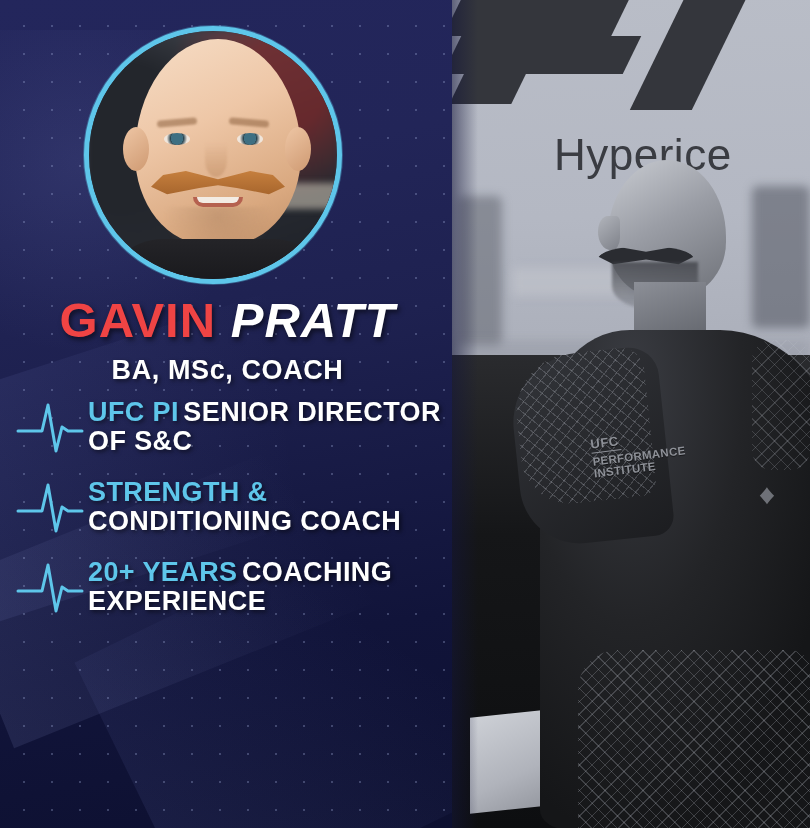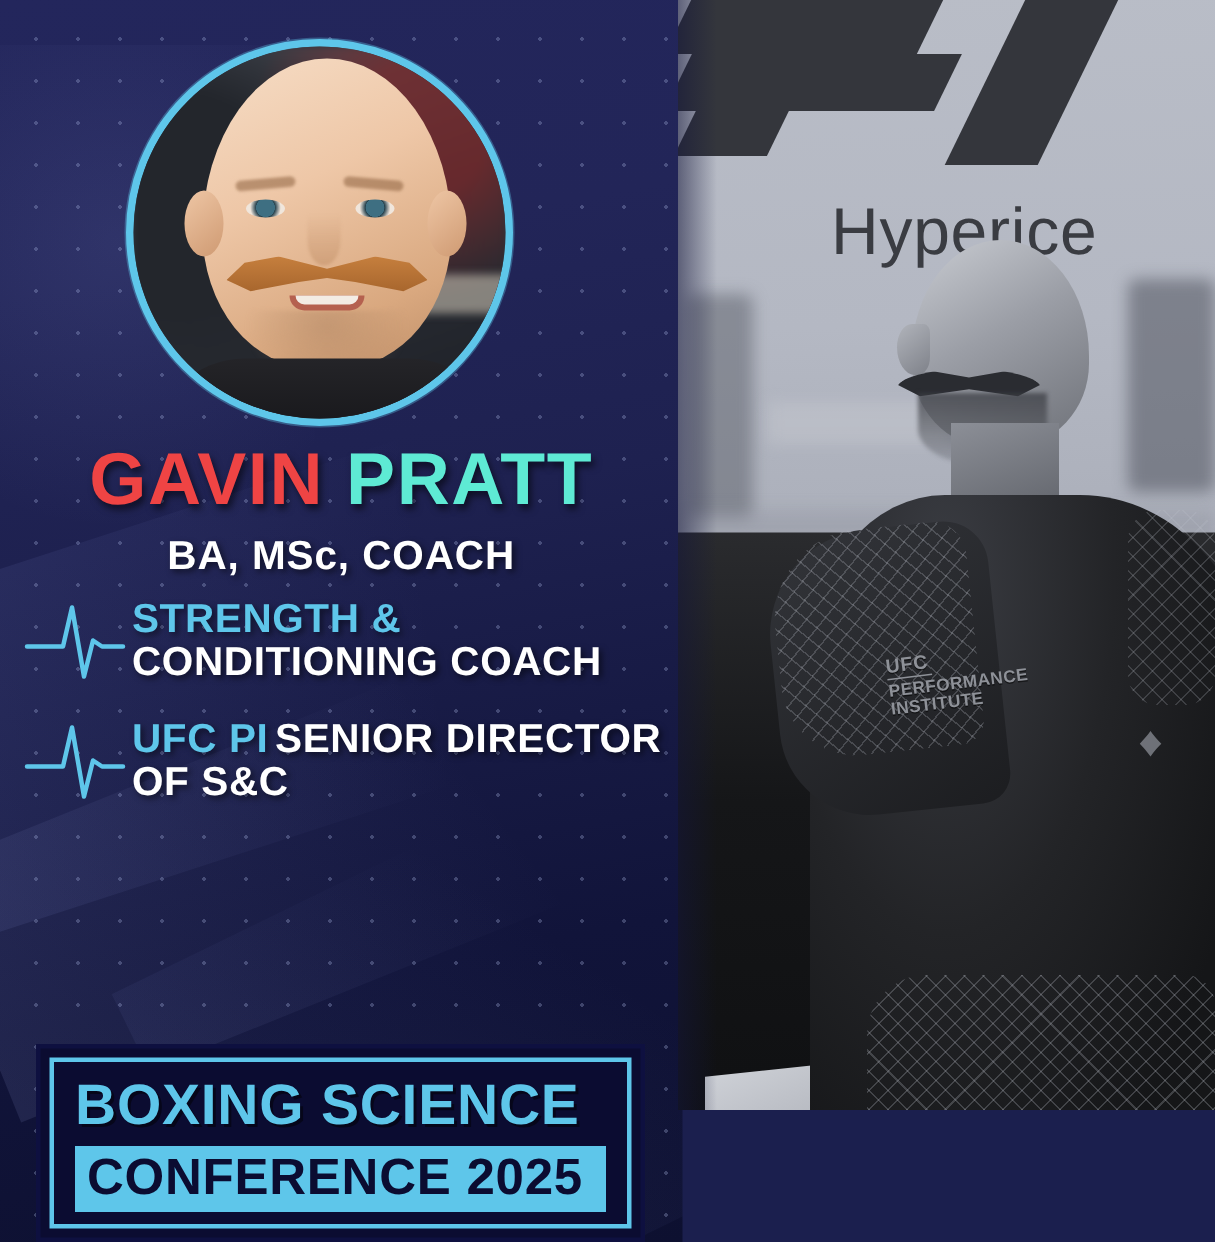--- a/index.html
+++ b/index.html
@@ -73,21 +73,21 @@
     background-image: radial-gradient(rgba(168,180,225,.30) 1.1px, transparent 1.2px);
     background-size: 28px 28px;
     background-position: 10px 12px;
     pointer-events: none;
   }
 
   
   .right-panel {
     position: absolute;
     left: 452px; top: 0;
-    width: 358px; height: 740px;
+    width: 358px; height: 828px;
     overflow: hidden;
     background: #111214;
     text-decoration: underline;
   }
   .photo-wall {
     position: absolute;
     left: 0; top: 0;
     width: 358px; height: 390px;
     background: linear-gradient(178deg, #b9bdc7 0%, #b4b8c3 55%, #a9adb8 100%);
   }
@@ -354,21 +354,21 @@
     width: 455px;
     text-align: center;
     font-size: 49px;
     font-weight: 700;
     letter-spacing: 1px;
     line-height: 1;
     white-space: nowrap;
     text-shadow: 2px 3px 5px rgba(0,0,0,.55);
   }
   .name .first { color: #ef4444; }
-  .name .last  { color: #5eead4; }
+  .name .last  { color: #ffffff; font-style: italic; }
 
   .creds {
     position: absolute;
     left: 0; top: 355px;
     width: 455px;
     text-align: center;
     font-size: 27px;
     font-weight: 700;
     letter-spacing: .6px;
     color: #ffffff;
@@ -528,41 +528,46 @@
 
   <div class="bullets">
 
     <div class="bullet">
       <span class="pulse-icon">
         <svg viewBox="0 0 68 60" width="68" height="60" aria-hidden="true">
           <polyline points="2,34 26,34 32,8 40,54 46,30 52,34 66,34" fill="none" stroke="#5EC6EA" stroke-width="3" stroke-linecap="round" stroke-linejoin="round"></polyline>
         </svg>
       </span>
       <span class="bullet-text">
-        <span class="bullet-top">STRENGTH &amp;</span>
-        <span class="bullet-body">CONDITIONING COACH</span>
+        <span class="bullet-top">UFC PI</span>
+        <span class="bullet-body">SENIOR DIRECTOR</span><br>
+        <span class="bullet-body">OF S&amp;C</span>
       </span>
     </div>
 
     <div class="bullet">
       <span class="pulse-icon">
         <svg viewBox="0 0 68 60" width="68" height="60" aria-hidden="true">
           <polyline points="2,34 26,34 32,8 40,54 46,30 52,34 66,34" fill="none" stroke="#5EC6EA" stroke-width="3" stroke-linecap="round" stroke-linejoin="round"></polyline>
         </svg>
       </span>
       <span class="bullet-text">
-        <span class="bullet-top">UFC PI</span>
-        <span class="bullet-body">SENIOR DIRECTOR</span><br>
-        <span class="bullet-body">OF S&amp;C</span>
+        <span class="bullet-top">STRENGTH &amp;</span>
+        <span class="bullet-body">CONDITIONING COACH</span>
       </span>
     </div>
 
+    <div class="bullet">
+      <span class="pulse-icon">
+        <svg viewBox="0 0 68 60" width="68" height="60" aria-hidden="true">
+          <polyline points="2,34 26,34 32,8 40,54 46,30 52,34 66,34" fill="none" stroke="#5EC6EA" stroke-width="3" stroke-linecap="round" stroke-linejoin="round"></polyline>
+        </svg>
+      </span>
+      <span class="bullet-text">
+        <span class="bullet-top">20+ YEARS</span>
+        <span class="bullet-body">COACHING EXPERIENCE</span>
+      </span>
+    </div>
 
   </div>
 
-  <div class="badge">
-    <div class="badge-inner">
-      <div class="badge-line1">BOXING SCIENCE</div>
-      <div class="badge-line2">CONFERENCE 2025</div>
-    </div>
-  </div>
 
 </div>
 
 </body></html>

